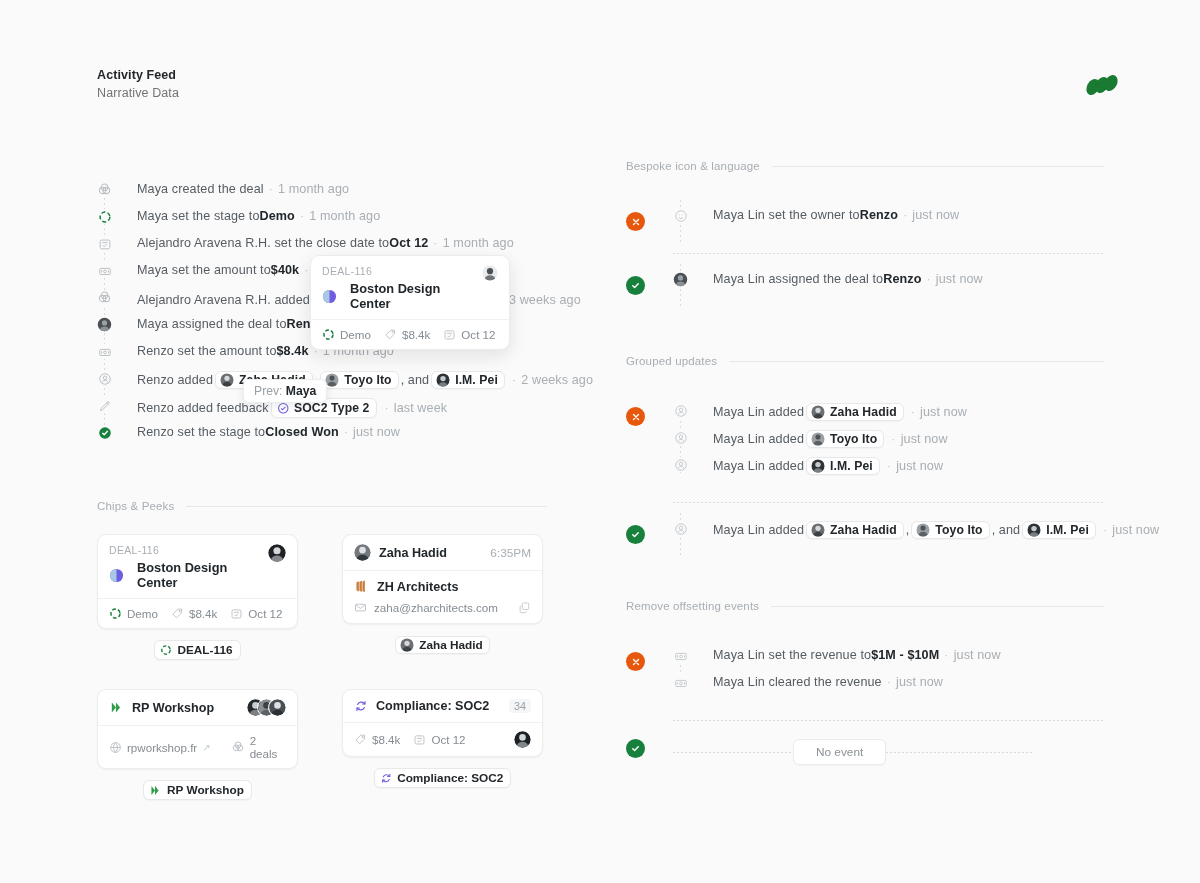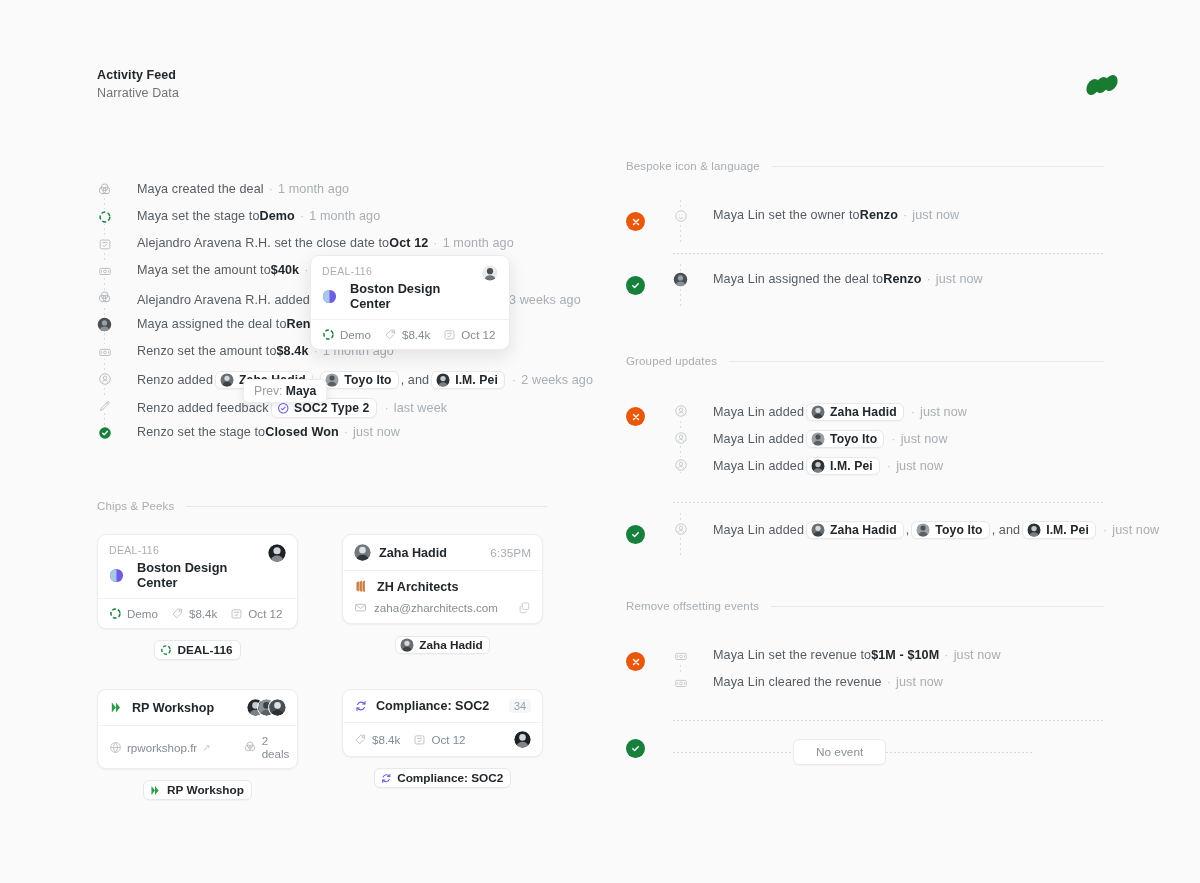--- a/index.html
+++ b/index.html
@@ -639,21 +639,21 @@
                     <g clip-path="url(#w3)">
                         <rect width="16" height="16" fill="#4a4f53"></rect>
                         <circle cx="8" cy="6" r="3.1" fill="#dfe2e4"></circle>
                         <ellipse cx="8" cy="14.5" rx="5.4" ry="4.3" fill="#2c3135"></ellipse>
                       </g>
                     </svg>
                   </span>
               </span>
             </div>
           </div>
-          <div class="card-bot" style="gap:32px">
+          <div class="card-bot" style="gap:20px">
             <span class="meta">
               <span>
                 <svg viewBox="0 0 16 16" width="13" height="13" fill="none" stroke="#b9bec2" stroke-width="1.1">
                     <circle cx="8" cy="8" r="6"></circle>
                     <path d="M2.2 8h11.6M8 2.1c1.6 1.8 2.4 3.8 2.4 5.9S9.6 12.1 8 13.9C6.4 12.1 5.6 10.1 5.6 8S6.4 3.9 8 2.1z"></path>
                   </svg>
                 </span>
               <span>rpworkshop.fr</span>
               <span style="font-size:10px;color:#c4c9cd">↗</span>
             </span>

